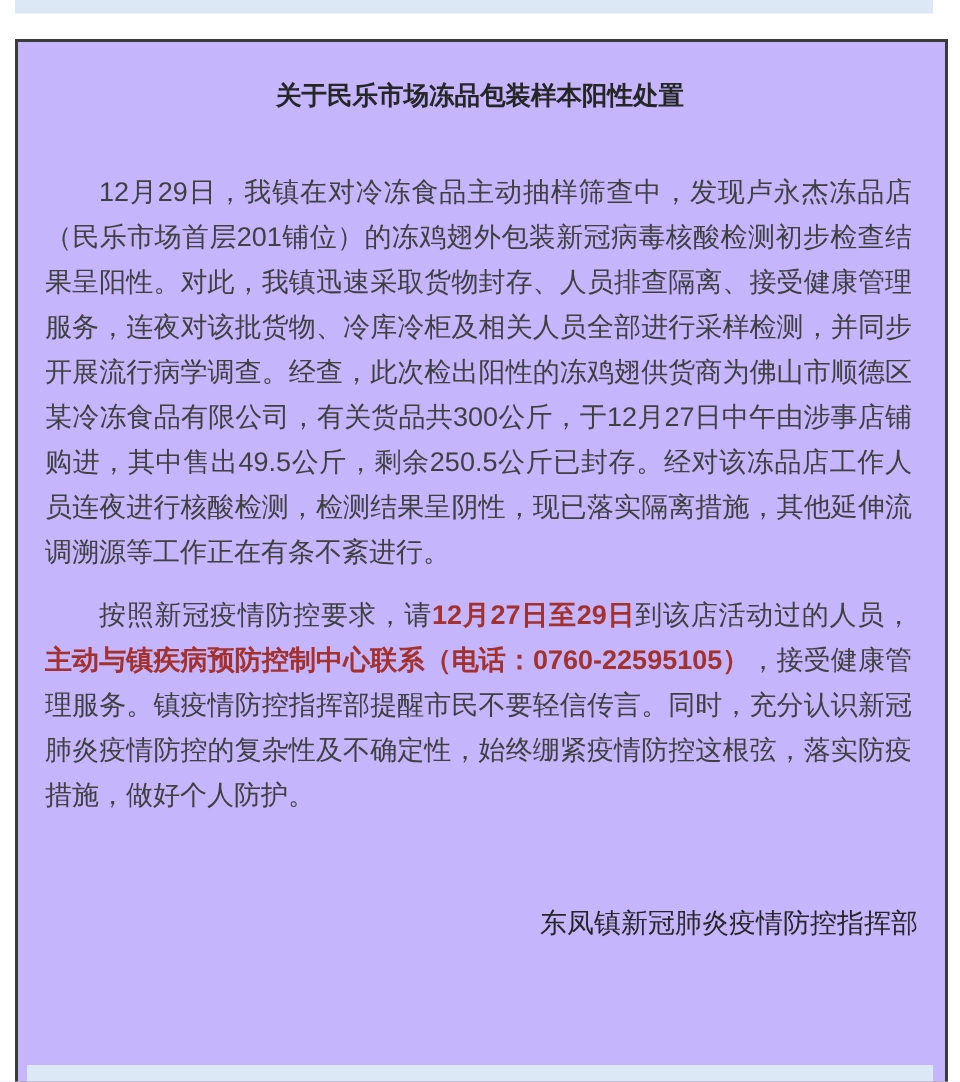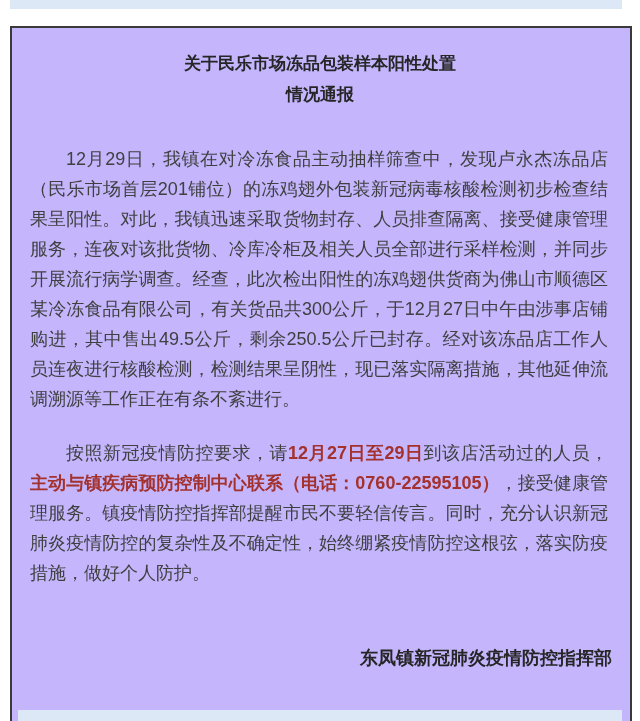--- a/index.html
+++ b/index.html
@@ -33,44 +33,43 @@
   }
 
   .body-par{
     margin:0;width:578px;
     font-size:18px;line-height:30px;
     color:var(--body-text);
     text-indent:2em;
     text-align:justify;
   }
   .par-1{margin-top:34px;}
-  .par-2{margin-top:24px;}
+  .par-2{margin-top:12px;}
 
   .seg-normal{color:var(--body-text);}
   .seg-red-bold{color:var(--accent-red);font-weight:bold;}
 
   .signature{
     margin-top:54px;width:582px;
     text-align:right;
-    font-size:18px;font-weight:bold;line-height:33px;
+    font-size:18px;font-weight:normal;line-height:33px;
     color:var(--heading-text);
   }
 </style>
 </head>
 <body>
 
 <div class="canvas">
 
   <div class="strip strip-top"></div>
 
   <div class="notice">
 
     <h1 class="title">关于民乐市场冻品包装样本阳性处置</h1>
 
-    <h2 class="subtitle">情况通报</h2>
 
     <p class="body-par par-1">12月29日，我镇在对冷冻食品主动抽样筛查中，发现卢永杰冻品店（民乐市场首层201铺位）的冻鸡翅外包装新冠病毒核酸检测初步检查结果呈阳性。对此，我镇迅速采取货物封存、人员排查隔离、接受健康管理服务，连夜对该批货物、冷库冷柜及相关人员全部进行采样检测，并同步开展流行病学调查。经查，此次检出阳性的冻鸡翅供货商为佛山市顺德区某冷冻食品有限公司，有关货品共300公斤，于12月27日中午由涉事店铺购进，其中售出49.5公斤，剩余250.5公斤已封存。经对该冻品店工作人员连夜进行核酸检测，检测结果呈阴性，现已落实隔离措施，其他延伸流调溯源等工作正在有条不紊进行。</p>
 
     <p class="body-par par-2"><span class="seg-normal">按照新冠疫情防控要求，请</span><span class="seg-red-bold">12月27日至29日</span><span class="seg-normal">到该店活动过的人员，</span><span class="seg-red-bold">主动与镇疾病预防控制中心联系（电话：0760-22595105）</span><span class="seg-normal">，接受健康管理服务。镇疫情防控指挥部提醒市民不要轻信传言。同时，充分认识新冠肺炎疫情防控的复杂性及不确定性，始终绷紧疫情防控这根弦，落实防疫措施，做好个人防护。</span></p>
 
     <div class="signature">
       <div>东凤镇新冠肺炎疫情防控指挥部</div>
     </div>
 
   </div>

